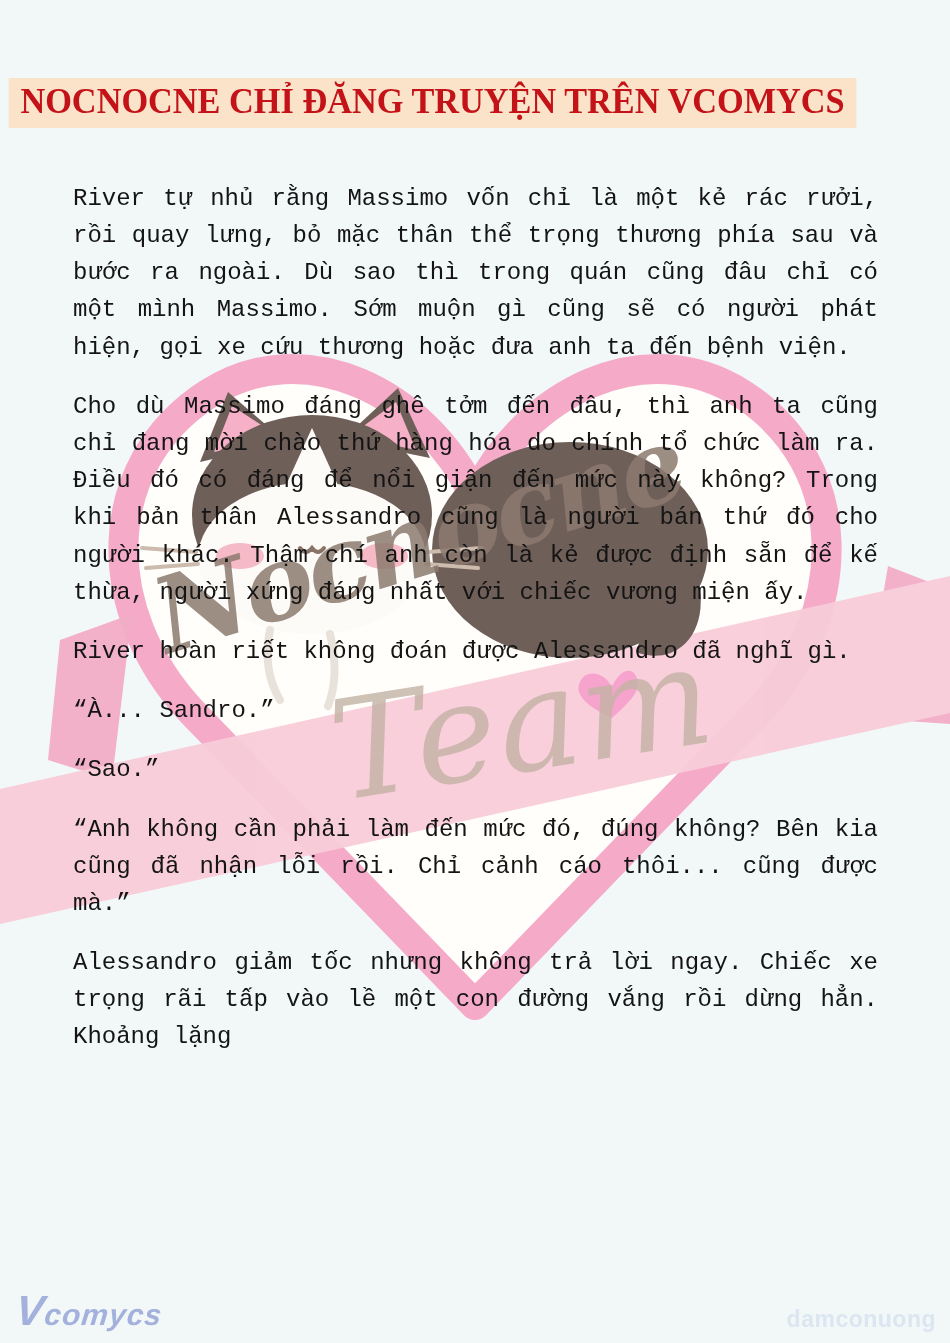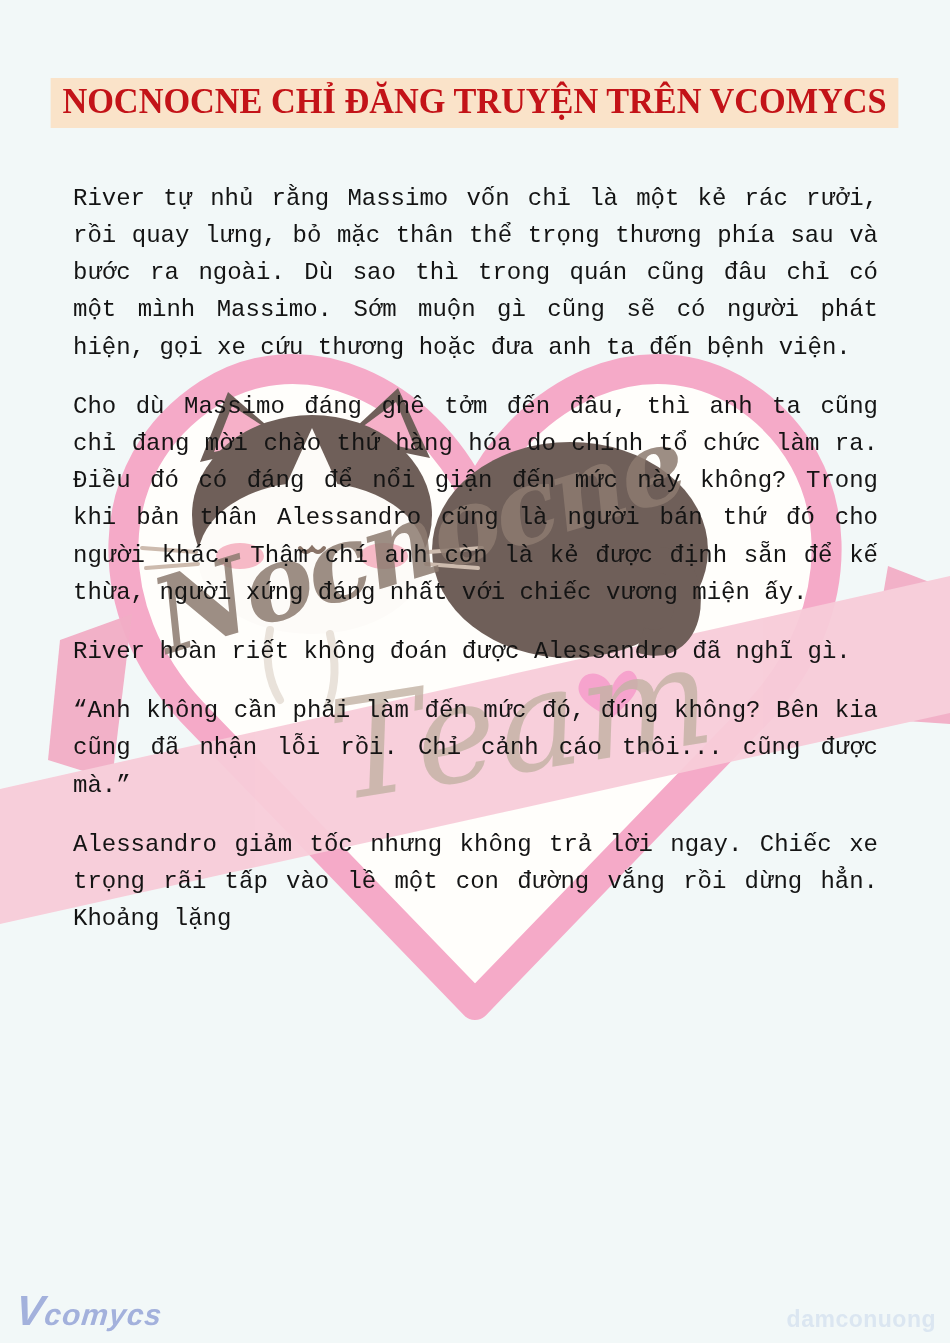--- a/index.html
+++ b/index.html
@@ -27,21 +27,21 @@
   .wm-script-2{
     position:absolute;left:330px;top:640px;width:420px;
     font-family:"DejaVu Serif", serif;
     font-style:italic;font-size:138px;letter-spacing:2px;
     color:#c3b2a4;opacity:.8;
     transform:rotate(-9deg);
     white-space:nowrap;
   }
 
   
-  .title-row{position:relative;z-index:2;text-align:center;padding-top:55px;}
+  .title-row{position:relative;z-index:2;padding-top:55px;}
   .title{
     display:inline-block;
     background:#fae3c9;
     color:#c31318;
     font-family:"Liberation Serif", serif;
     font-weight:bold;
     font-size:35px;
     line-height:1.2;
     padding:3px 12px 5px 12px;
     letter-spacing:0px;
@@ -145,20 +145,22 @@
   </div>
 
   <div class="title-row">
     <h1 class="title">NOCNOCNE CHỈ ĐĂNG TRUYỆN TRÊN VCOMYCS</h1>
   </div>
 
   <div class="content">
     <p>River tự nhủ rằng Massimo vốn chỉ là một kẻ rác rưởi, rồi quay lưng, bỏ mặc thân thể trọng thương phía sau và bước ra ngoài. Dù sao thì trong quán cũng đâu chỉ có một mình Massimo. Sớm muộn gì cũng sẽ có người phát hiện, gọi xe cứu thương hoặc đưa anh ta đến bệnh viện.</p>
     <p>Cho dù Massimo đáng ghê tởm đến đâu, thì anh ta cũng chỉ đang mời chào thứ hàng hóa do chính tổ chức làm ra. Điều đó có đáng để nổi giận đến mức này không? Trong khi bản thân Alessandro cũng là người bán thứ đó cho người khác. Thậm chí anh còn là kẻ được định sẵn để kế thừa, người xứng đáng nhất với chiếc vương miện ấy.</p>
     <p>River hoàn riết không đoán được Alessandro đã nghĩ gì.</p>
+    <p>“À... Sandro.”</p>
+    <p>“Sao.”</p>
     <p>“Anh không cần phải làm đến mức đó, đúng không? Bên kia cũng đã nhận lỗi rồi. Chỉ cảnh cáo thôi... cũng được mà.”</p>
     <p>Alessandro giảm tốc nhưng không trả lời ngay. Chiếc xe trọng rãi tấp vào lề một con đường vắng rồi dừng hẳn. Khoảng lặng</p>
   </div>
 
   <div class="logo">Vcomycs</div>
   <div class="credit">damconuong</div>
 
 </div>
 
 </body></html>

